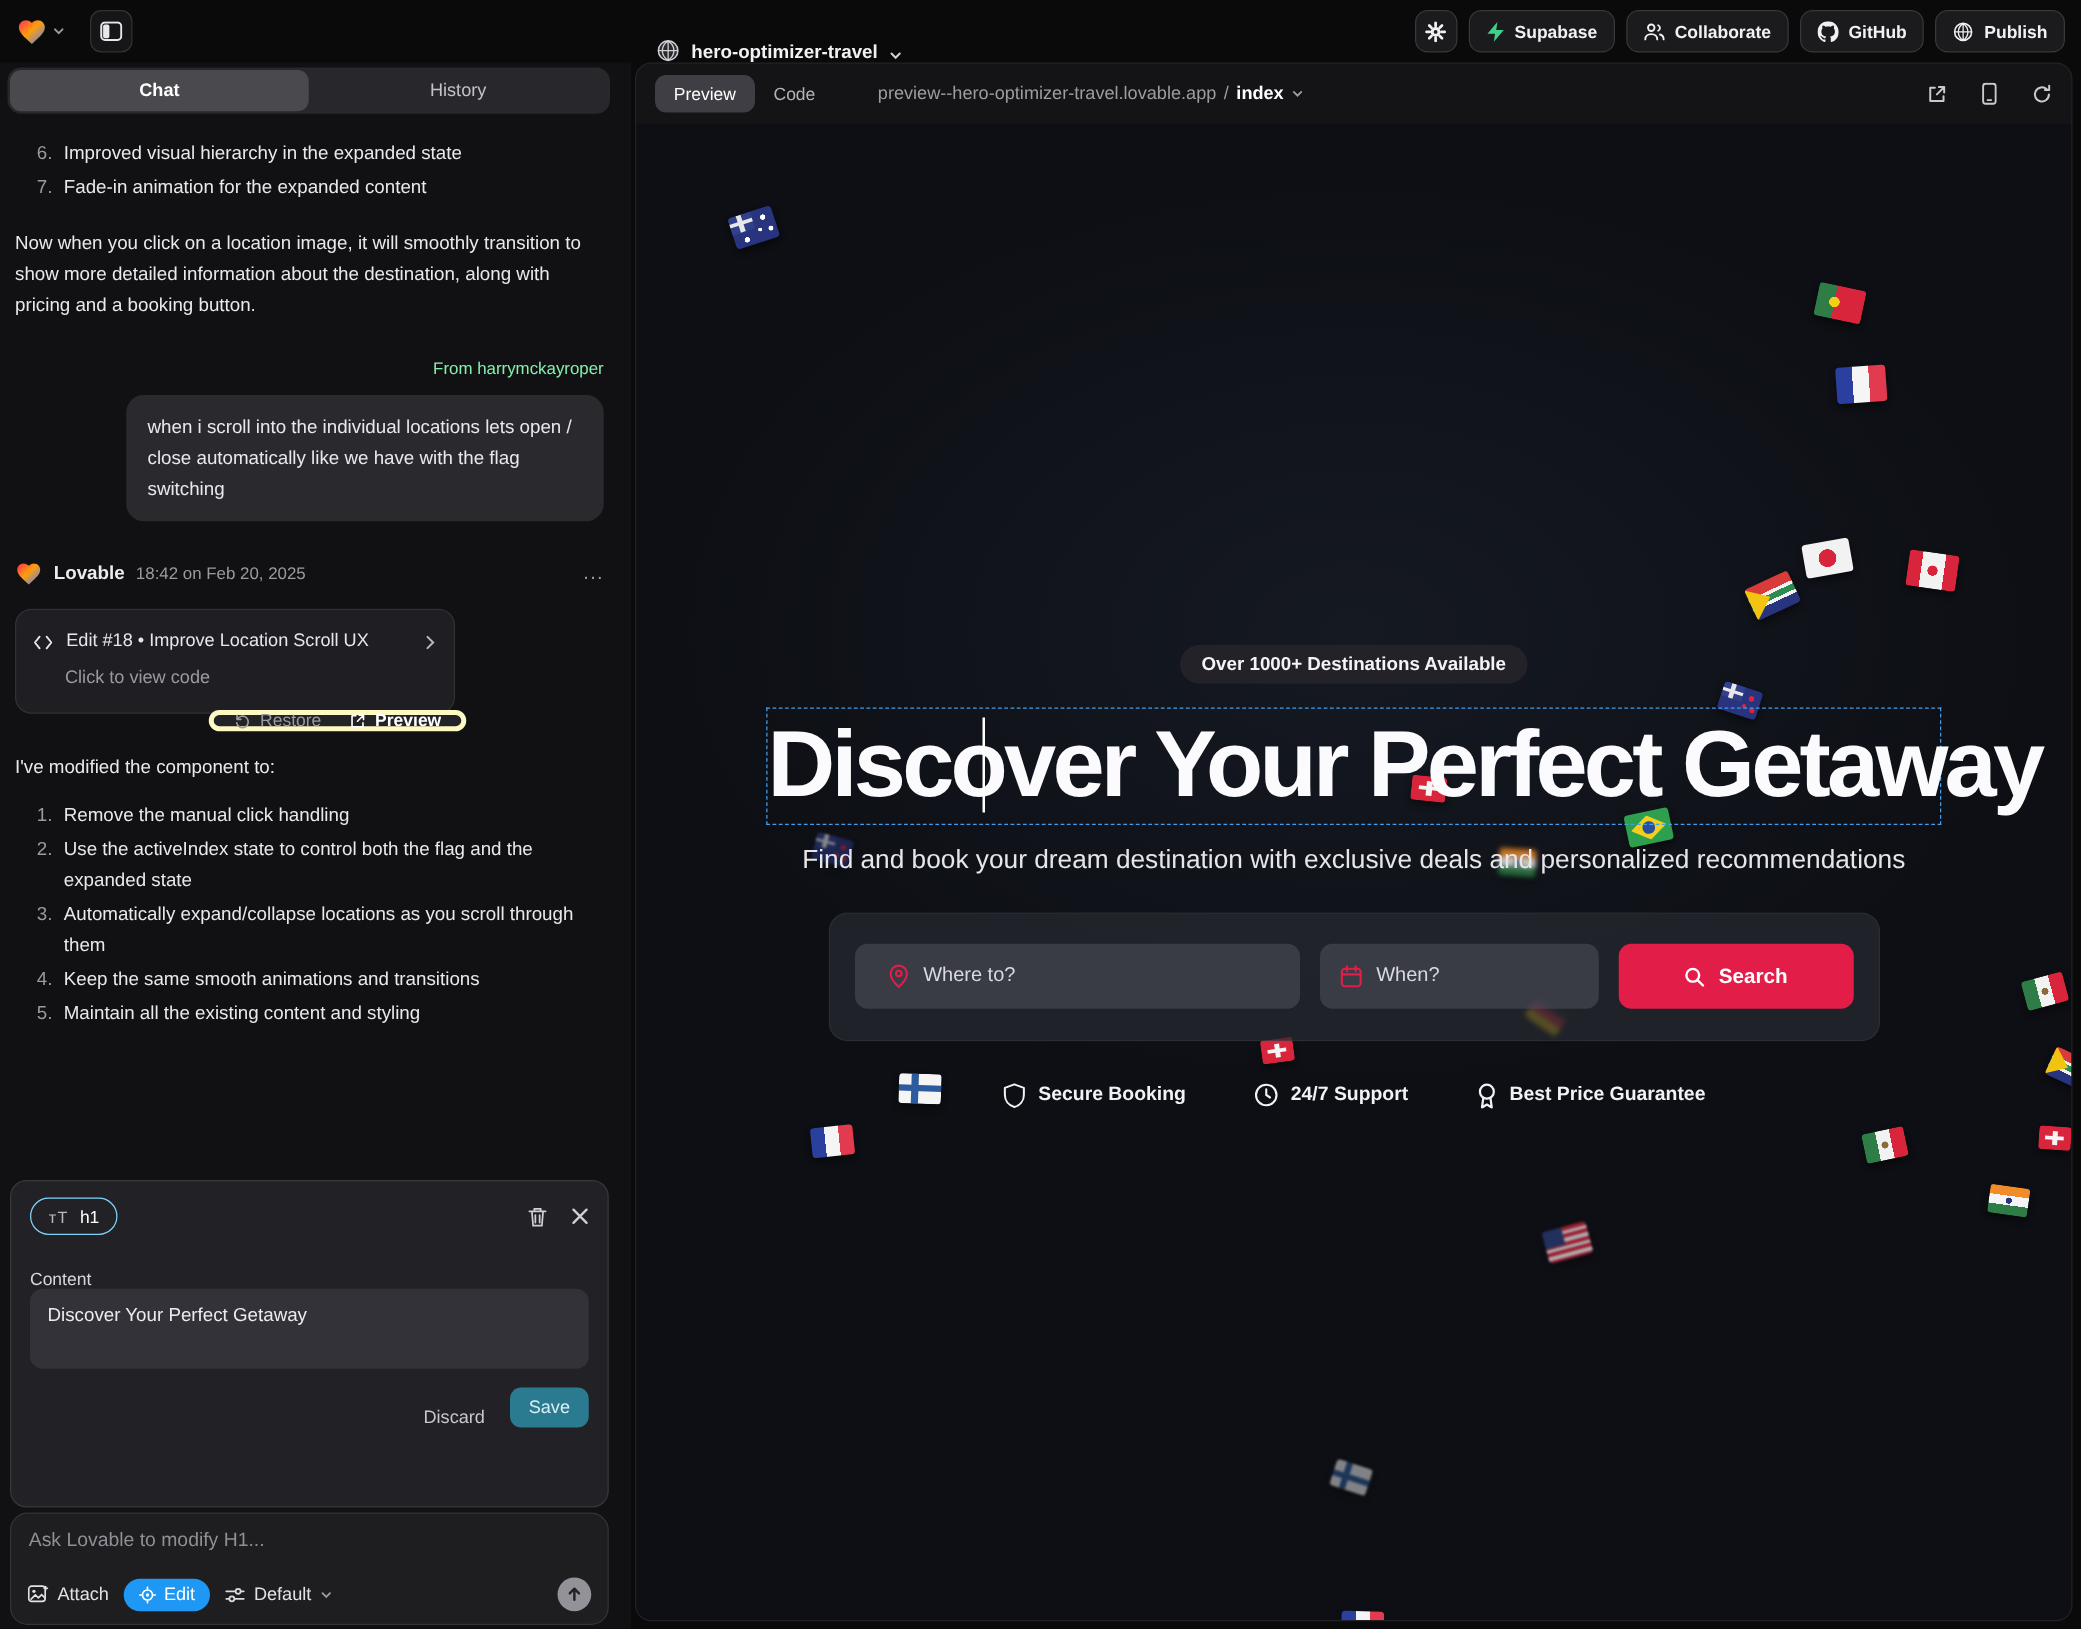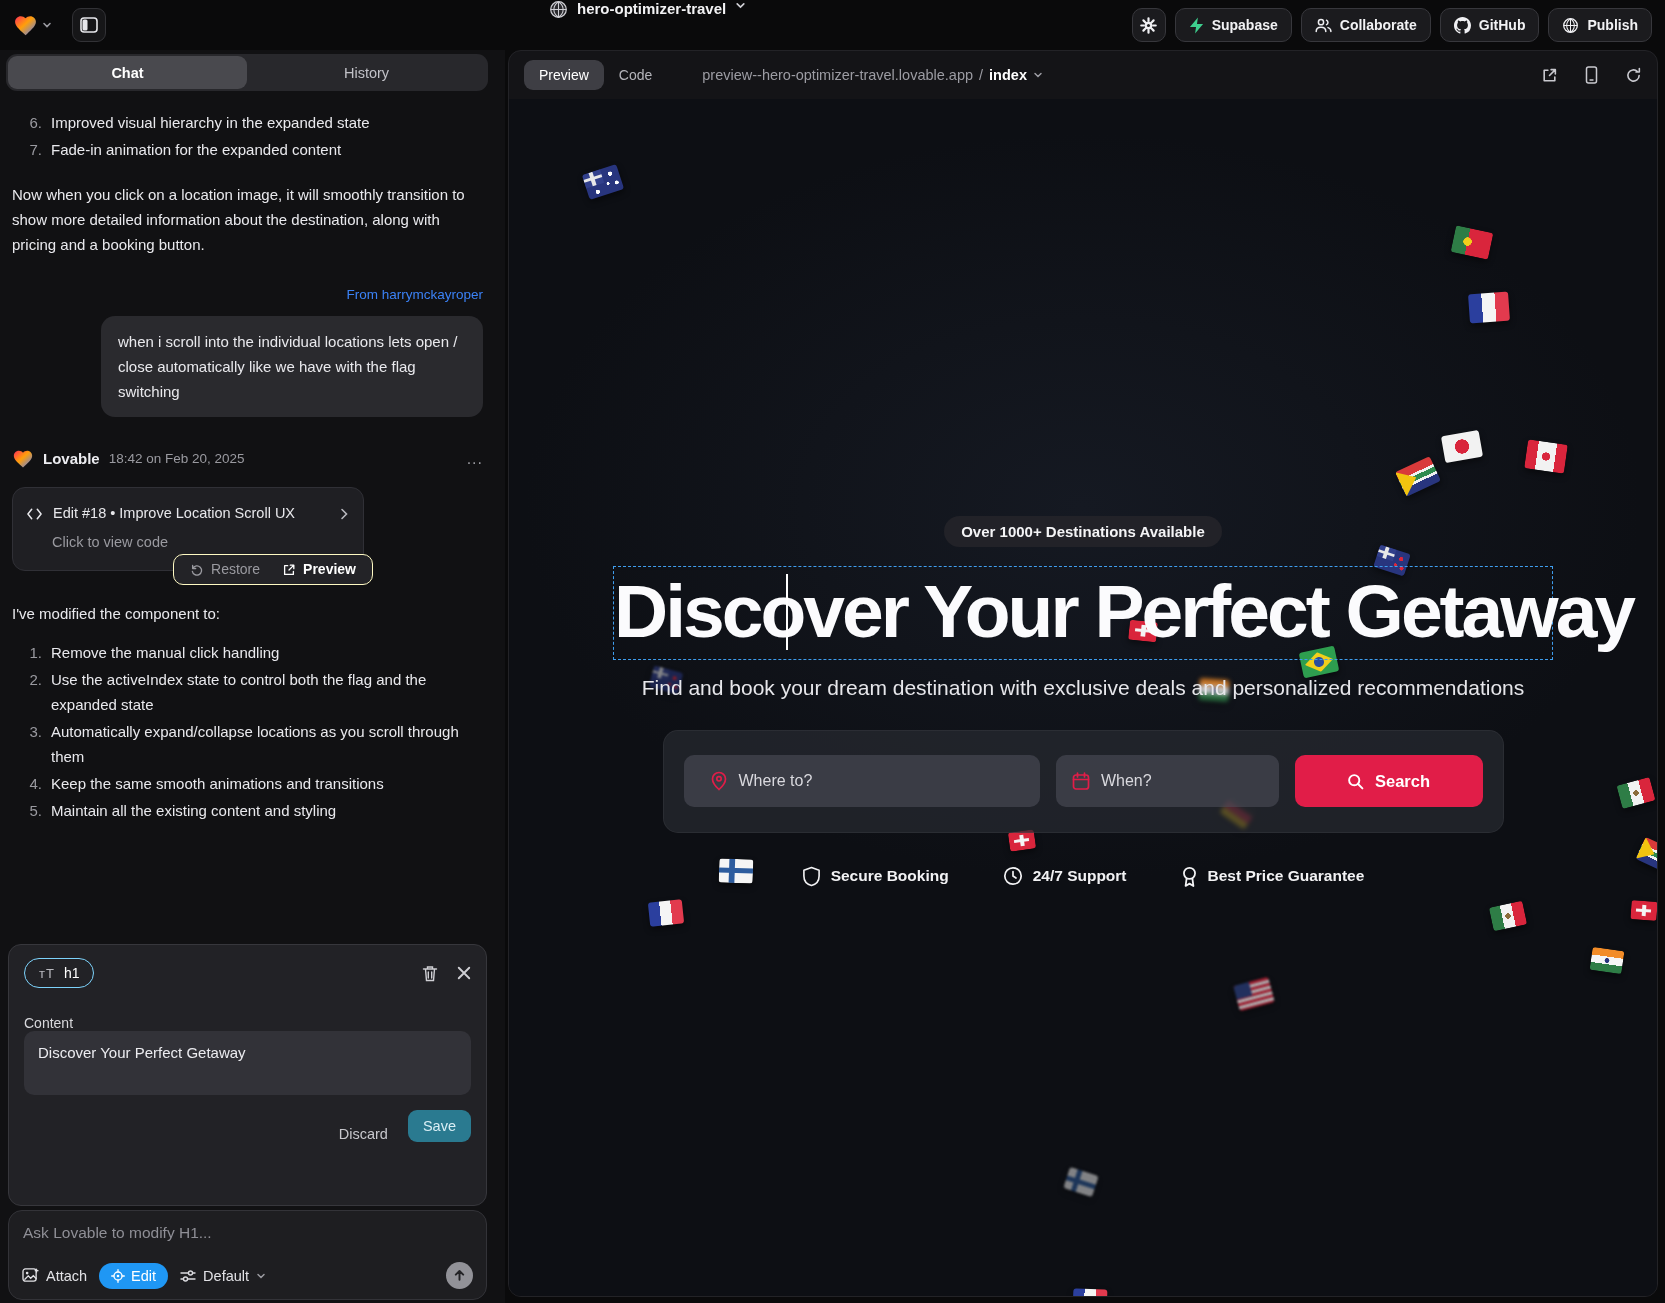--- a/index.html
+++ b/index.html
@@ -8,52 +8,52 @@
     background:#0a0a0b; color:#ececf0; overflow:hidden; position:relative;
     font-family:"Liberation Sans", sans-serif;
   }
   svg { display:block; }
 
   
   .topbar { position:absolute; top:0; left:0; right:0; height:50px; display:flex; align-items:center; padding:0 13px; }
   .tb-left { display:flex; align-items:center; gap:6px; }
   .logo-btn { display:flex; align-items:center; gap:4px; cursor:pointer; }
   .icon-btn-frame { width:34px; height:34px; margin-left:14px; border:1px solid #323236; border-radius:9px; display:flex; align-items:center; justify-content:center; background:#161618; }
-  .tb-center { position:absolute; left:549px; top:0; height:50px; display:flex; align-items:flex-start; gap:9px; }
+  .tb-center { position:absolute; left:525px; top:0; height:50px; display:flex; align-items:flex-end; gap:9px; }
   .tb-center .proj { font-size:15px; font-weight:700; color:#f2f2f4; }
   .tb-right { margin-left:auto; display:flex; align-items:center; gap:9px; }
   .tb-btn { height:34px; display:flex; align-items:center; gap:8px; padding:0 13px; background:#1b1b1e; border:1px solid #37373c; border-radius:10px; font-size:14px; font-weight:600; color:#f2f2f4; cursor:pointer; }
   .tb-btn.square { width:34px; padding:0; justify-content:center; }
   .chev { color:#9a9aa0; }
 
   
   .sidebar { position:absolute; top:50px; left:0; width:505px; bottom:0; background:#111113; }
   .tabs { position:absolute; top:4px; left:6px; right:17px; height:37px; background:#28282c; border-radius:11px; display:flex; padding:2px; }
   .tab { flex:1; display:flex; align-items:center; justify-content:center; font-size:14.5px; color:#c2c2c8; border-radius:9px; cursor:pointer; }
   .tab.active { background:#49494e; color:#ffffff; font-weight:600; }
 
   .chat { position:absolute; top:48px; left:0; right:0; bottom:360px; padding:12px 22px 0 12px; font-size:15px; line-height:25px; overflow:hidden; }
   .numlist { list-style:none; }
   .numlist li { display:flex; margin-bottom:2px; }
   .numlist .n { width:30px; min-width:30px; text-align:right; margin-right:9px; color:#9a9aa0; }
   .numlist .t { color:#e9e9ed; }
   .para { margin-top:20px; color:#e9e9ed; }
-  .from-label { margin-top:25px; text-align:right; font-size:13.5px; color:#3b82f6; }
+  .from-label { margin-top:25px; text-align:right; font-size:13.5px; color:#86efac; }
   .bubble { margin-top:9px; margin-left:89px; background:#2a2a2e; border-radius:14px; padding:13px 17px; color:#e9e9ed; }
   .asst-row { margin-top:29px; display:flex; align-items:center; gap:9px; }
   .asst-row .name { font-weight:700; font-size:15px; }
   .asst-row .time { font-size:13.5px; color:#9a9aa0; }
   .asst-row .menu { margin-left:auto; color:#9a9aa0; font-size:16px; letter-spacing:1px; cursor:pointer; }
   .msg { margin-top:15px; color:#e9e9ed; }
 
   .edit-card { position:relative; margin-top:16px; width:352px; background:#1f1f23; border:1px solid #303036; border-radius:13px; padding:13px 14px 15px; }
   .ec-row1 { display:flex; align-items:center; gap:11px; font-size:14.5px; color:#e7e7eb; }
   .ec-row1 .grow { flex:1; }
   .ec-sub { margin-left:25px; margin-top:4px; font-size:14.5px; color:#9a9aa0; cursor:pointer; }
-  .rp-pill { position:absolute; right:-10px; bottom:-15px; height:31px; display:flex; align-items:center; background:#232327; border:1px solid #fef9c3; border-radius:10px; padding:0 5px; }
+  .rp-pill { position:absolute; right:-10px; bottom:-15px; height:17px; display:flex; align-items:center; background:#232327; border:4px solid #fef9c3; border-radius:10px; padding:0 5px; }
   .rp-btn { display:flex; align-items:center; gap:7px; padding:0 11px; font-size:14px; cursor:pointer; }
   .rp-btn.restore { color:#9a9aa0; }
   .rp-btn.preview { color:#fff; font-weight:600; }
 
   
   .editor { position:absolute; left:8px; right:18px; bottom:97px; height:262px; background:#222226; border:1px solid #37373c; border-radius:13px; padding:13px 15px; }
   .ed-head { display:flex; align-items:center; }
   .tag-pill { display:flex; align-items:center; gap:9px; border:1px solid #7dd3fc; border-radius:999px; padding:6px 14px; }
   .tag-pill .tico { font-size:13px; color:#b9b9bf; letter-spacing:1px; }
   .tag-pill .tname { font-size:14px; color:#fff; }

